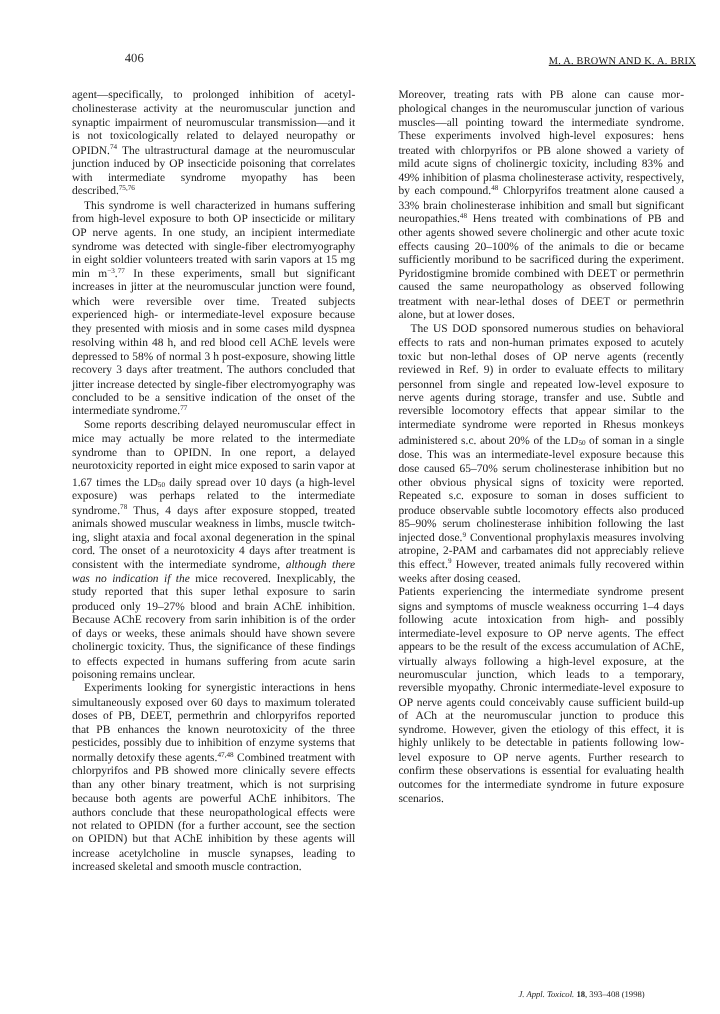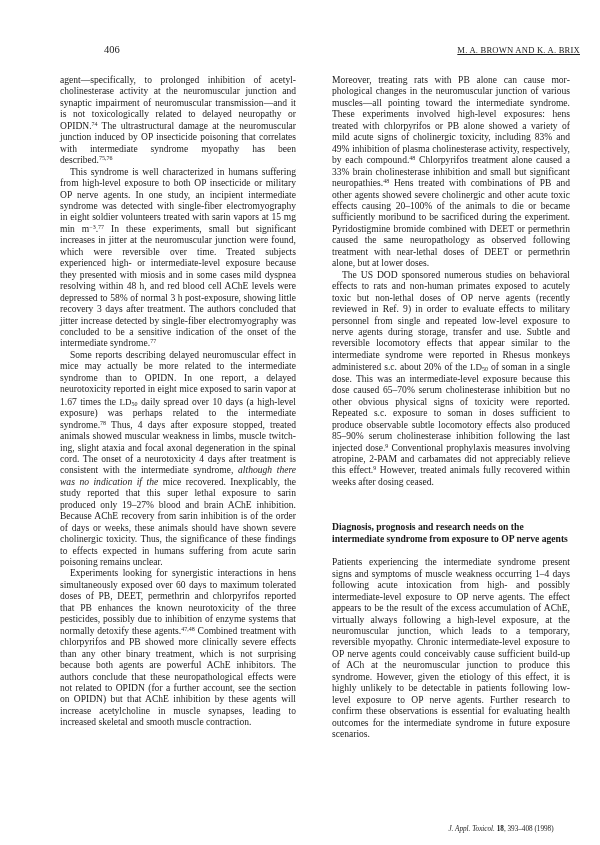--- a/index.html
+++ b/index.html
@@ -12,38 +12,37 @@
   .col-left { left: 60px; }
   .col-right { left: 332px; width: 238px; }
   .col p { margin: 0; text-indent: 0; }
   .col p.ind { text-indent: 10px; }
   sup { font-size: 6px; line-height: 0; vertical-align: 3.5px; }
   .sc { font-variant: small-caps; font-size: 13px; }
   sub { font-size: 6px; line-height: 0; vertical-align: -1px; }
   em { font-style: italic; }
   .section-head { font-weight: bold; font-size: 9.6px; line-height: 11.5px; margin: 34px 0 12px 0; text-align: left; }
   .footer-left { position: absolute; top: 873px; left: 60px; font-size: 7.2px; margin-left: 36px; }
-  .footer-right { position: absolute; top: 825px; left: 432px; width: 138px; text-align: center; font-size: 7.2px; }
+  .footer-right { position: absolute; top: 825px; left: 432px; width: 138px; text-align: left; font-size: 7.2px; }
 </style>
 </head>
 <body>
 
 <div class="running-head">
   <span class="page-num">406</span>
   <span class="authors">M. A. BROWN AND K. A. BRIX</span>
 </div>
 
 <div class="col col-left">
   <p><span>agent—specifically, to prolonged inhibition of acetyl­cholinesterase activity at the neuromuscular junction and synaptic impairment of neuromuscular trans­mission—and it is not toxicologically related to delayed neuropathy or OPIDN.</span><sup>74</sup><span> The ultrastructural damage at the neuromuscular junction induced by OP insecticide poisoning that correlates with intermediate syndrome myopathy has been described.</span><sup>75,76</sup></p>
   <p class="ind"><span>This syndrome is well characterized in humans suf­fering from high-level exposure to both OP insecticide or military OP nerve agents. In one study, an incipient intermediate syndrome was detected with single-fiber electromyography in eight soldier volunteers treated with sarin vapors at 15 mg min m</span><sup>−3</sup><span>.</span><sup>77</sup><span> In these experi­ments, small but significant increases in jitter at the neuromuscular junction were found, which were revers­ible over time. Treated subjects experienced high- or intermediate-level exposure because they presented with miosis and in some cases mild dyspnea resolving within 48 h, and red blood cell AChE levels were depressed to 58% of normal 3 h post-exposure, showing little recovery 3 days after treatment. The authors concluded that jitter increase detected by single-fiber electromyography was concluded to be a sensitive indi­cation of the onset of the intermediate syndrome.</span><sup>77</sup></p>
   <p class="ind"><span>Some reports describing delayed neuromuscular effect in mice may actually be more related to the intermediate syndrome than to OPIDN. In one report, a delayed neurotoxicity reported in eight mice exposed to sarin vapor at 1.67 times the </span><span class="sc">ld</span><sub>50</sub><span> daily spread over 10 days (a high-level exposure) was perhaps related to the intermediate syndrome.</span><sup>78</sup><span> Thus, 4 days after exposure stopped, treated animals showed muscular weakness in limbs, muscle twitch­ing, slight ataxia and focal axonal degeneration in the spinal cord. The onset of a neurotoxicity 4 days after treatment is consistent with the intermediate syndrome, </span><em>although there was no indication if the</em><span> mice recovered. Inexplicably, the study reported that this super lethal exposure to sarin produced only 19–27% blood and brain AChE inhibition. Because AChE recovery from sarin inhibition is of the order of days or weeks, these animals should have shown severe cholinergic toxicity. Thus, the significance of these findings to effects expected in humans suffer­ing from acute sarin poisoning remains unclear.</span></p>
   <p class="ind"><span>Experiments looking for synergistic interactions in hens simultaneously exposed over 60 days to maximum tolerated doses of PB, DEET, permethrin and chlorpyrifos reported that PB enhances the known neurotoxicity of the three pesticides, possibly due to inhibition of enzyme systems that normally detoxify these agents.</span><sup>47,48</sup><span> Combined treatment with chlorpyrifos and PB showed more clinically severe effects than any other binary treatment, which is not surprising because both agents are powerful AChE inhibitors. The authors conclude that these neuro­pathological effects were not related to OPIDN (for a further account, see the section on OPIDN) but that AChE inhibition by these agents will increase acetylcholine in muscle synapses, leading to increased skeletal and smooth muscle contraction.</span></p>
 </div>
 
 <div class="col col-right">
   <p><span>Moreover, treating rats with PB alone can cause mor­phological changes in the neuromuscular junction of various muscles—all pointing toward the intermediate syndrome. These experiments involved high-level ex­posures: hens treated with chlorpyrifos or PB alone showed a variety of mild acute signs of cholinergic toxicity, including 83% and 49% inhibition of plasma cholinesterase activity, respectively, by each com­pound.</span><sup>48</sup><span> Chlorpyrifos treatment alone caused a 33% brain cholinesterase inhibition and small but significant neuropathies.</span><sup>48</sup><span> Hens treated with combinations of PB and other agents showed severe cholinergic and other acute toxic effects causing 20–100% of the animals to die or became sufficiently moribund to be sacrificed during the experiment. Pyridostigmine bromide com­bined with DEET or permethrin caused the same neuropathology as observed following treatment with near-lethal doses of DEET or permethrin alone, but at lower doses.</span></p>
   <p class="ind"><span>The US DOD sponsored numerous studies on behavioral effects to rats and non-human primates exposed to acutely toxic but non-lethal doses of OP nerve agents (recently reviewed in Ref. 9) in order to evaluate effects to military personnel from single and repeated low-level exposure to nerve agents during storage, transfer and use. Subtle and reversible loco­motory effects that appear similar to the intermediate syndrome were reported in Rhesus monkeys adminis­tered s.c. about 20% of the </span><span class="sc">ld</span><sub>50</sub><span> of soman in a single dose. This was an intermediate-level exposure because this dose caused 65–70% serum cholinesterase inhi­bition but no other obvious physical signs of toxicity were reported. Repeated s.c. exposure to soman in doses sufficient to produce observable subtle locomot­ory effects also produced 85–90% serum cholinesterase inhibition following the last injected dose.</span><sup>9</sup><span> Conven­tional prophylaxis measures involving atropine, 2-PAM and carbamates did not appreciably relieve this effect.</span><sup>9</sup><span> However, treated animals fully recovered within weeks after dosing ceased.</span></p>
-  <div class="section-head">Diagnosis, prognosis and research needs on the intermediate syndrome from exposure to OP nerve agents</div>
   <p>Patients experiencing the intermediate syndrome pre­sent signs and symptoms of muscle weakness occurring 1–4 days following acute intoxication from high- and possibly intermediate-level exposure to OP nerve agents. The effect appears to be the result of the excess accumulation of AChE, virtually always following a high-level exposure, at the neuromuscular junction, which leads to a temporary, reversible myopathy. Chronic intermediate-level exposure to OP nerve agents could conceivably cause sufficient build-up of ACh at the neuromuscular junction to produce this syndrome. However, given the etiology of this effect, it is highly unlikely to be detectable in patients following low-level exposure to OP nerve agents. Further research to confirm these observations is essential for evaluating health outcomes for the intermediate syndrome in future exposure scenarios.</p>
 </div>
 
 <div class="footer-left">© 1998 John Wiley &amp; Sons, Ltd.</div>
 <div class="footer-right"><em>J. Appl. Toxicol.</em><b> 18</b><span>, 393–408 (1998)</span></div>
 
 </body></html>

